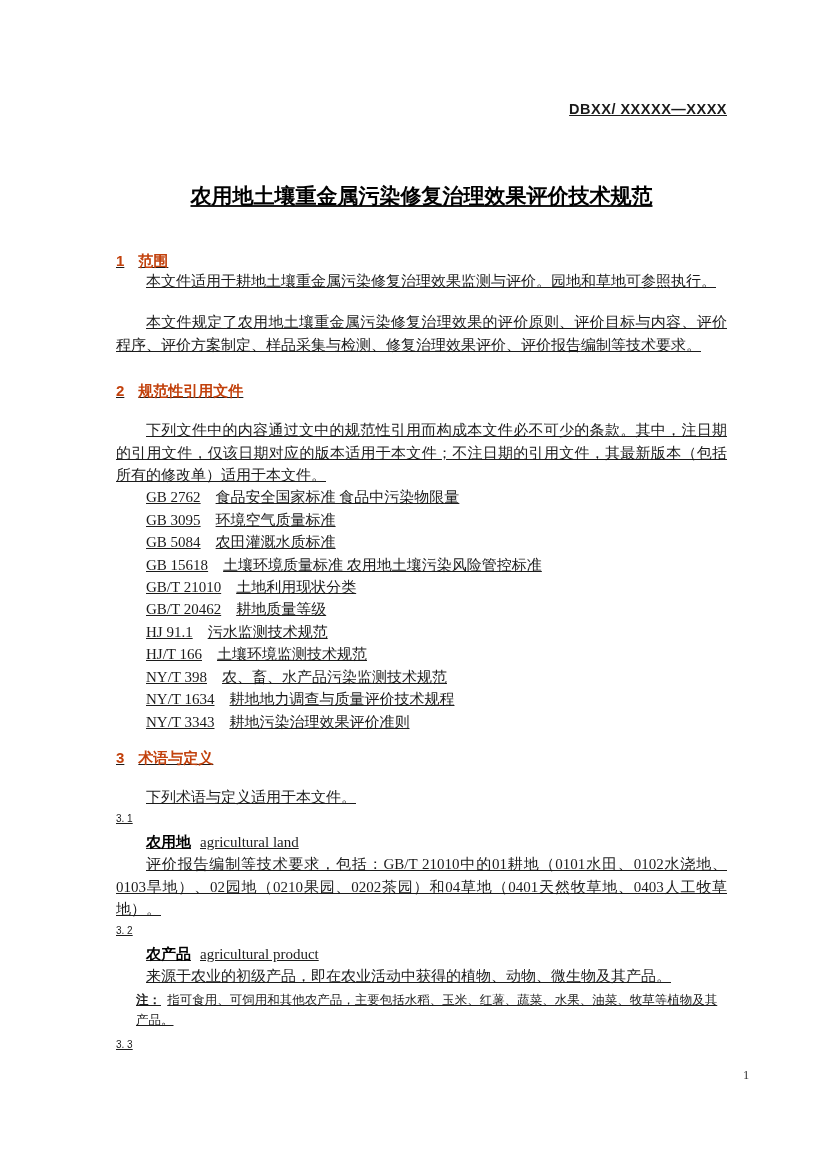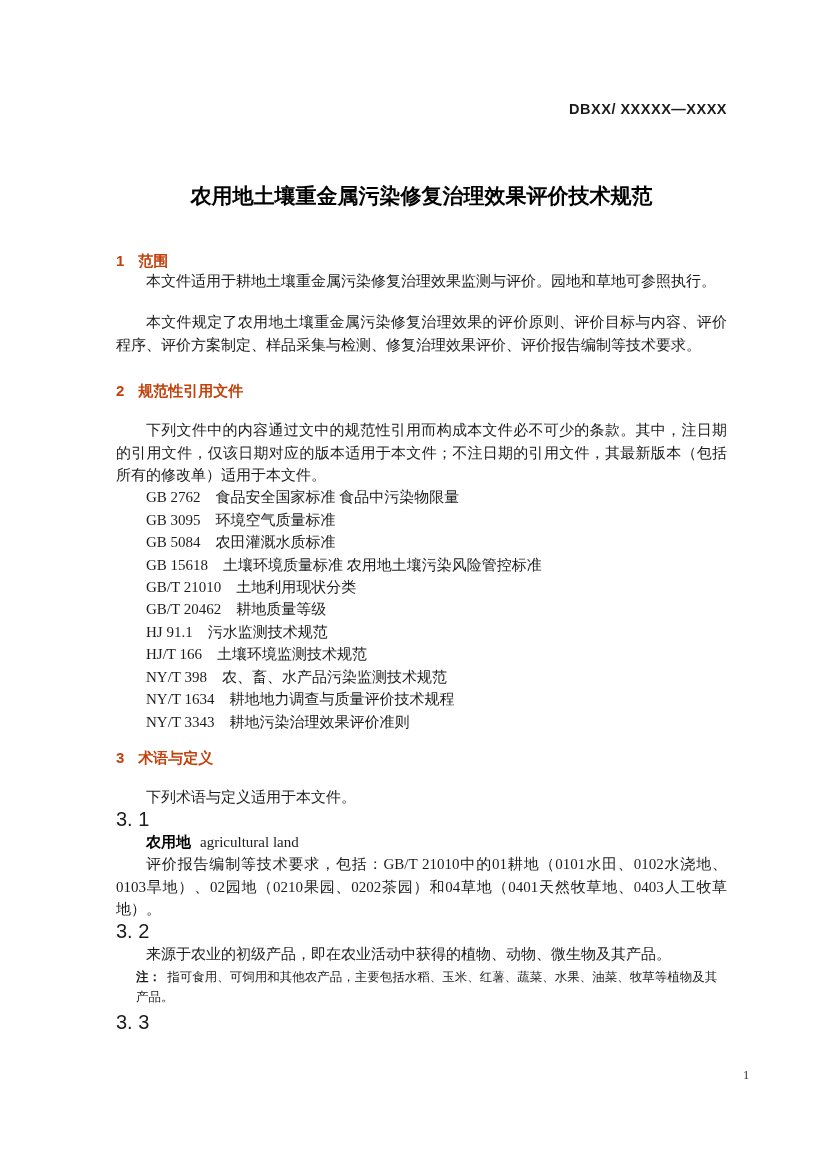--- a/index.html
+++ b/index.html
@@ -7,20 +7,21 @@
     position: relative;
     width: 788px;
     height: 1169px;
     margin: 0 auto;
     background: #ffffff;
     color: #1c1c1c;
     font-family: "Liberation Serif", "DejaVu Serif", serif;
     font-size: 15px;
     overflow: hidden;
     box-sizing: border-box;
+    text-decoration: underline;
   }
   .content { padding: 0 80px 0 97px; }
 
   
   .doc-code {
     padding-top: 101px;
     text-align: right;
     font-family: "Liberation Sans", "DejaVu Sans", sans-serif;
     font-weight: bold;
     font-size: 14.5px;
@@ -66,21 +67,21 @@
 
   
   .ref-list { margin: 0; }
   .ref-row { line-height: 22.4px; padding-left: 2em; white-space: nowrap; }
   .ref-code { margin-right: 1em; }
 
   
   .term-num {
     line-height: 22.4px;
     font-family: "Liberation Sans", "DejaVu Sans", sans-serif;
-    font-size: 20px;
+    font-size: 10px;
     color: #1c1c1c;
   }
   .term-line { line-height: 22.4px; padding-left: 2em; }
   .term-zh {
     font-family: "Liberation Sans", "DejaVu Sans", sans-serif;
     font-weight: bold;
     color: #000;
   }
   .term-en { margin-left: 0.6em; }
   .term-def {
@@ -152,20 +153,23 @@
     </h2>
     <p class="para mt-para">下列术语与定义适用于本文件。</p>
 
     <div class="term-num">3. 1</div>
     <div class="term-line">
       <span class="term-zh">农用地</span><span class="term-en">agricultural land</span>
     </div>
     <p class="term-def">评价报告编制等技术要求，包括：GB/T 21010中的01耕地（0101水田、0102水浇地、0103旱地）、02园地（0210果园、0202茶园）和04草地（0401天然牧草地、0403人工牧草地）。</p>
 
     <div class="term-num">3. 2</div>
+    <div class="term-line">
+      <span class="term-zh">农产品</span><span class="term-en">agricultural product</span>
+    </div>
     <p class="term-def">来源于农业的初级产品，即在农业活动中获得的植物、动物、微生物及其产品。</p>
     <div class="term-note">
       <span class="note-label">注：</span><span>指可食用、可饲用和其他农产品，主要包括水稻、玉米、红薯、蔬菜、水果、油菜、牧草等植物及其产品。</span>
     </div>
 
     <div class="term-num term-num-last">3. 3</div>
 
   </div>
 
   <div class="page-number">1</div>

